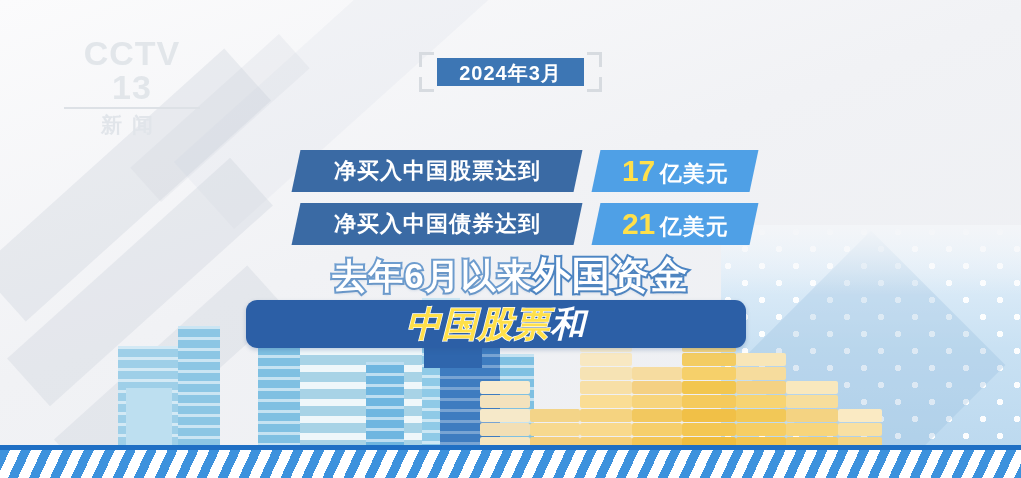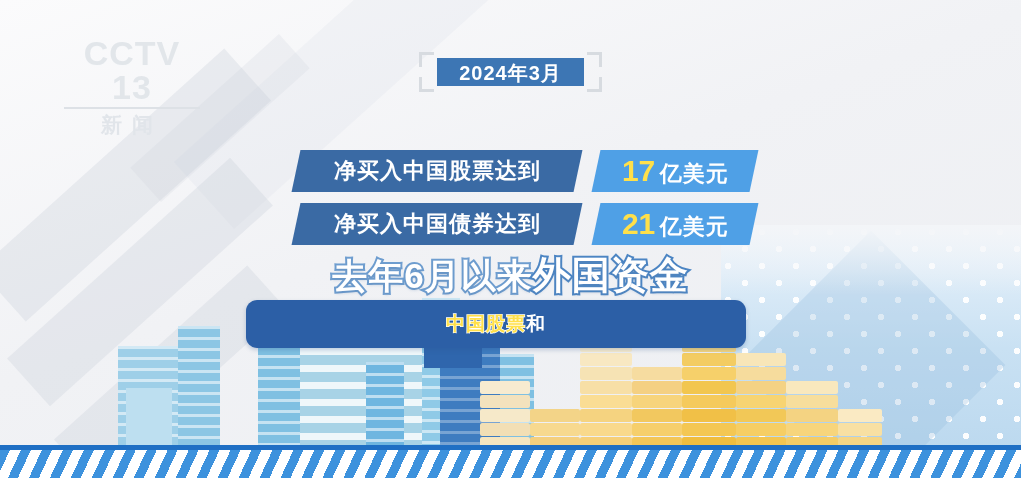--- a/index.html
+++ b/index.html
@@ -86,21 +86,21 @@
   .outline{position:absolute;left:0;right:0;top:250px;text-align:center;
     font-size:35px;font-weight:bold;color:#ffffff;letter-spacing:1px;
     -webkit-text-stroke:4px #6f9ed0;paint-order:stroke fill;
     text-shadow:0 2px 3px rgba(90,130,175,.35);}
   .outline .big{font-size:38px;-webkit-text-stroke:4px #4d86c4;}
 
   
   .banner{position:absolute;left:246px;top:300px;width:500px;height:48px;
     background:#2c5fa6;border-radius:11px;display:flex;align-items:center;
     justify-content:center;box-shadow:0 2px 4px rgba(40,80,140,.25);}
-  .banner span{font-size:19px;font-weight:bold;letter-spacing:1px;white-space:nowrap;}
+  .banner span{font-size:35px;font-weight:bold;letter-spacing:1px;white-space:nowrap;font-style:italic;}
   .banner .y{color:#ffe04a;-webkit-text-stroke:1.4px #ffffff;paint-order:stroke fill;}
   .banner .w{color:#ffffff;}
 </style>
 </head>
 <body>
 
 <div id="stage">
 
   <div class="bg-base"></div>
   <div class="chev e"></div>

